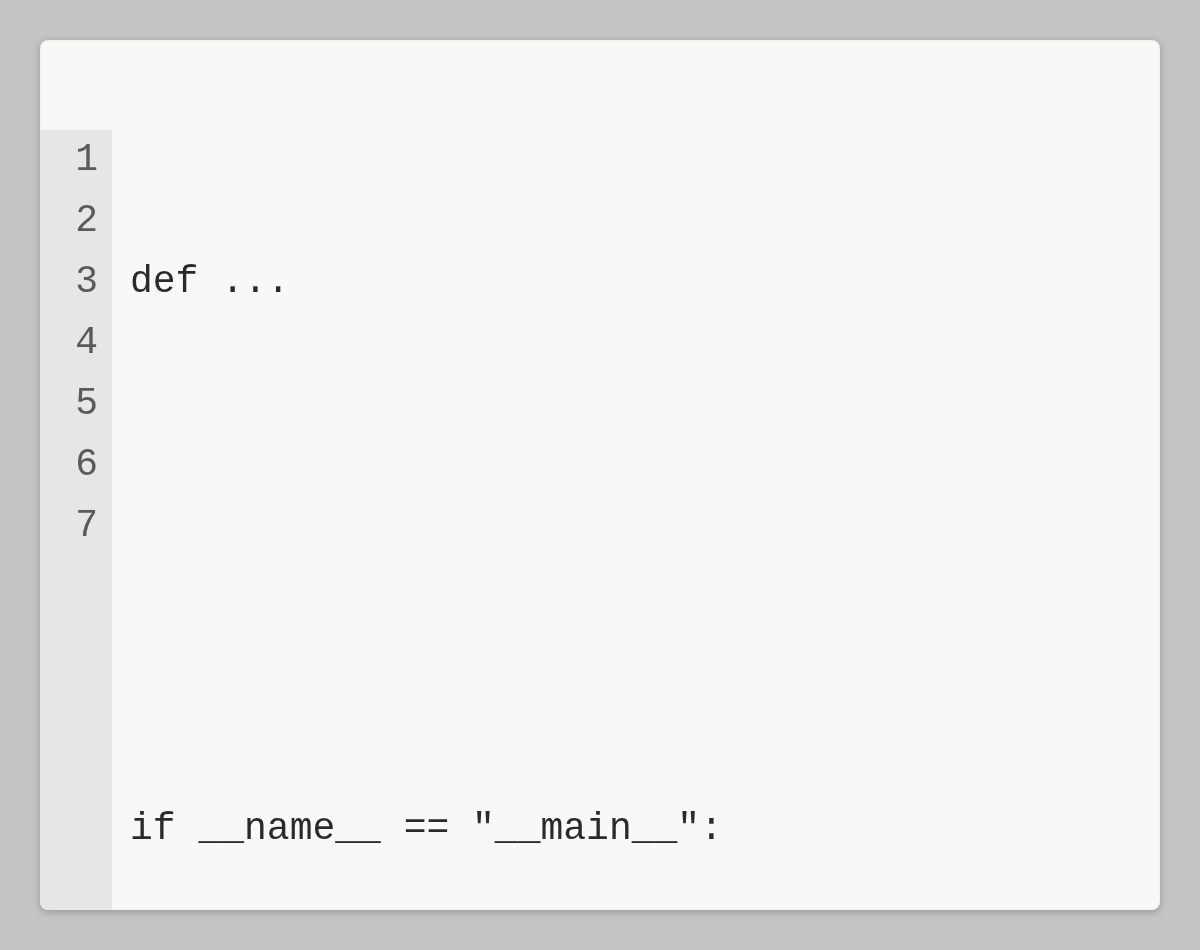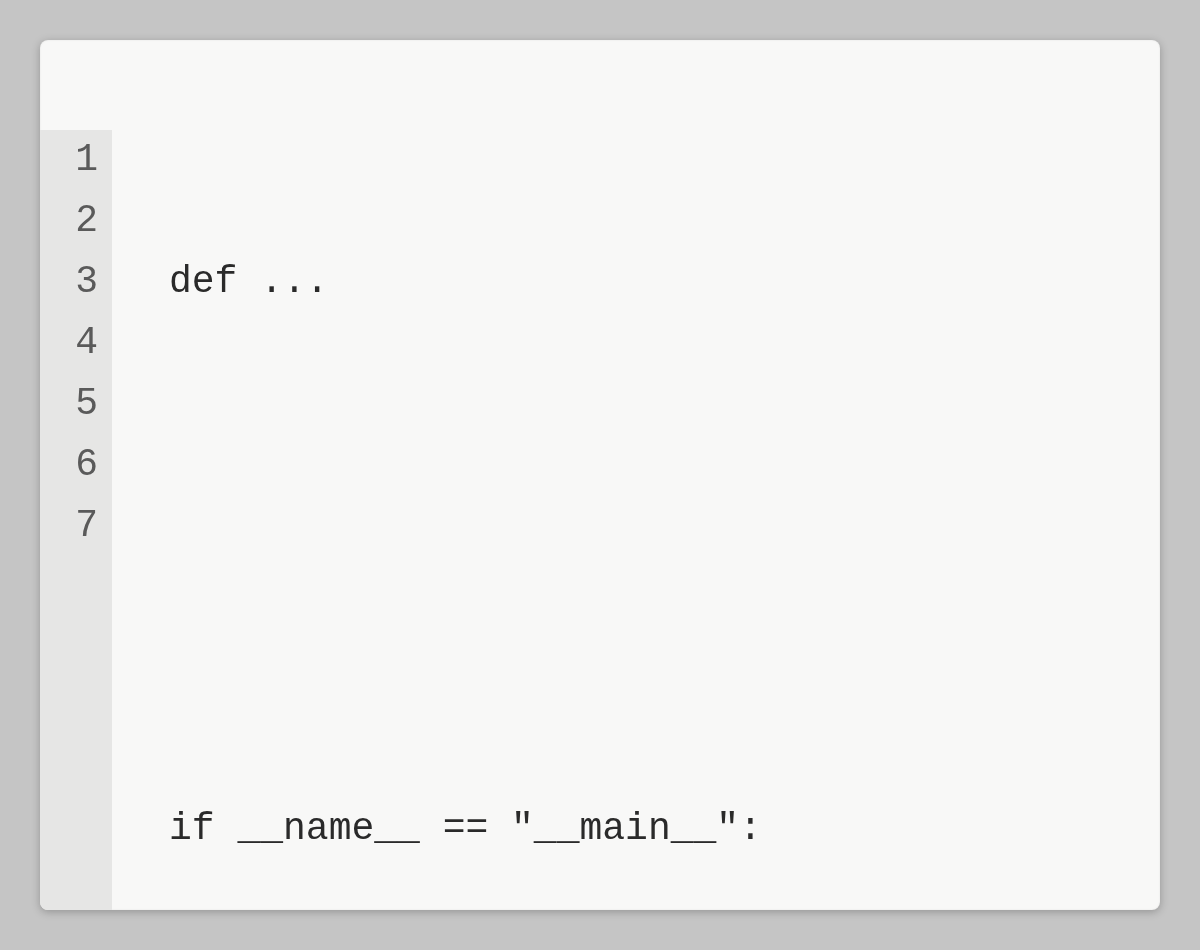--- a/index.html
+++ b/index.html
@@ -48,21 +48,20 @@
     .code-lines {
       padding-left: 18px;
       white-space: pre;
       color: #2a2a2a;
       position: relative;
       flex: 1;
     }
     .code-line {
       height: 61px;
       white-space: pre;
-      margin-left: 39px;
     }
     .code-content {
       white-space: pre;
     }
   </style>
 </head>
 <body>
 
 <div class="editor-frame">
   <div class="code-area">

